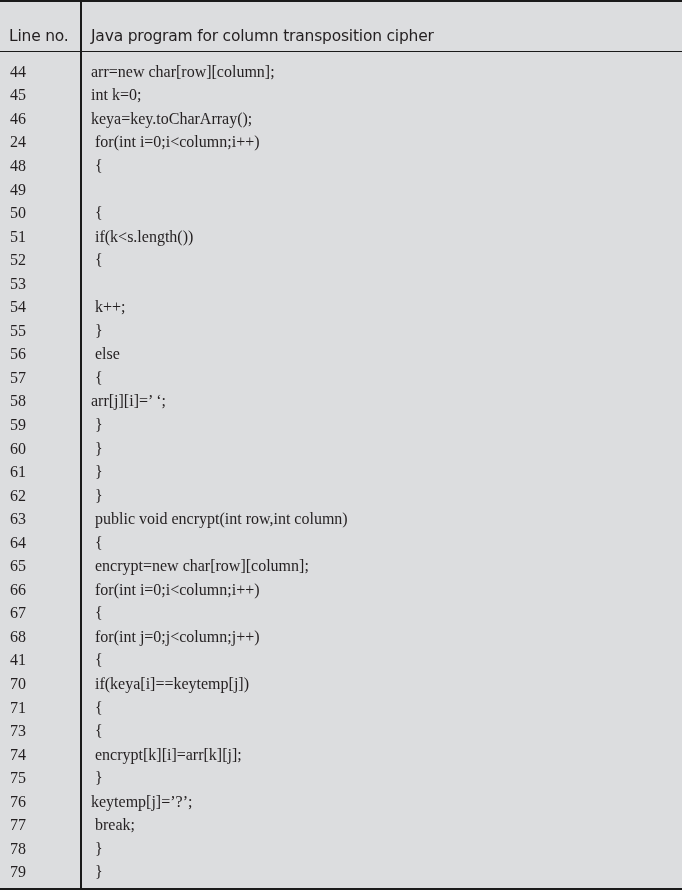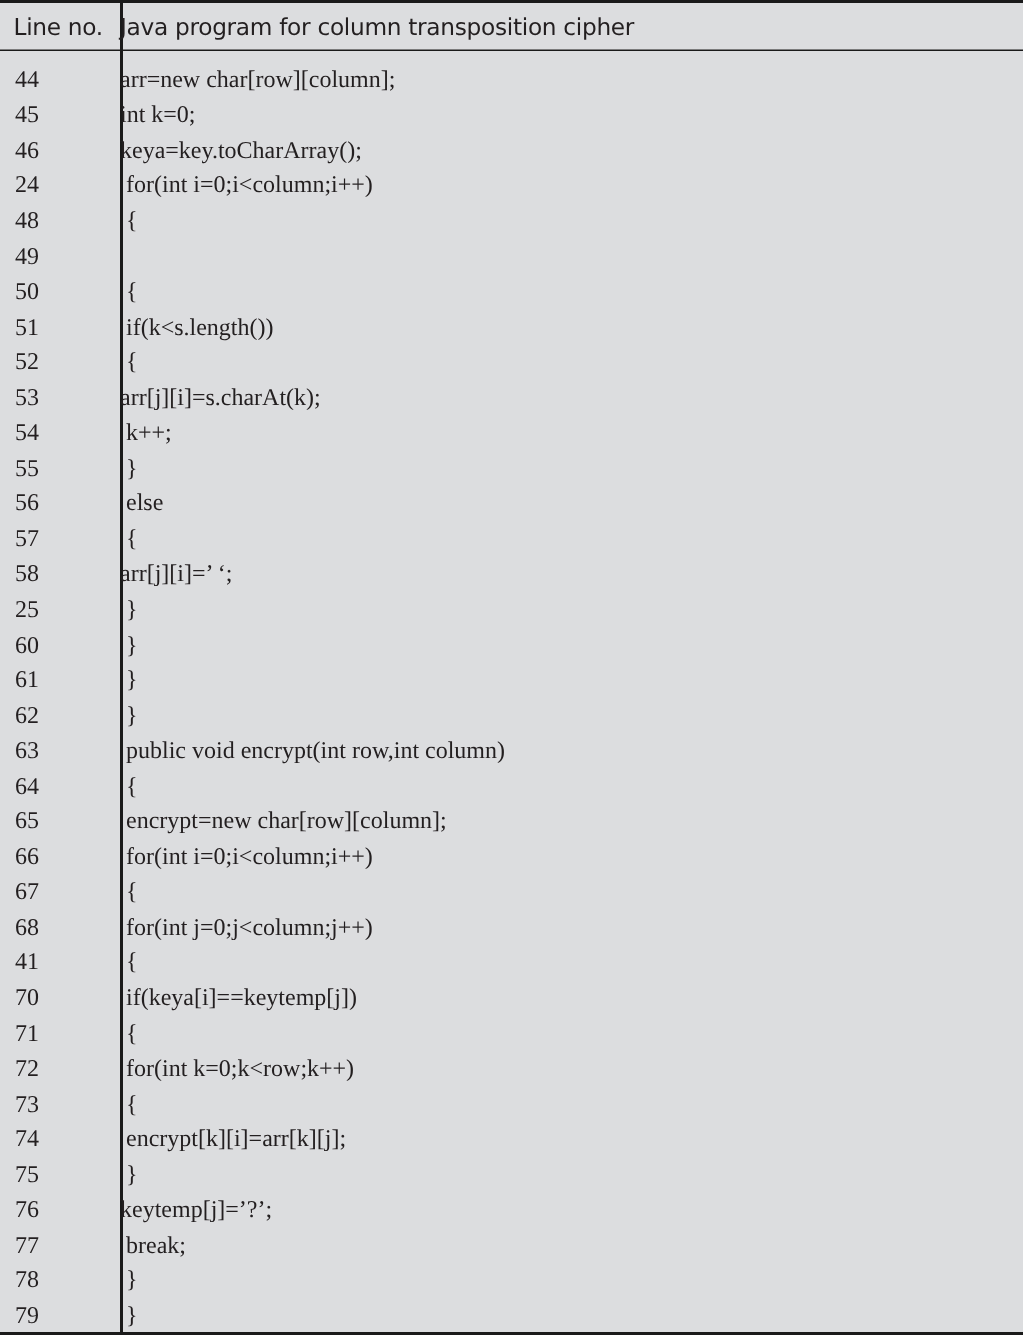--- a/index.html
+++ b/index.html
@@ -22,28 +22,30 @@
     }
     .header {
       position: relative;
       height: 31px;
       border-bottom: 1.5px solid #1a1a1a;
       display: flex;
       align-items: center;
       font-family: "DejaVu Sans", "Liberation Sans", sans-serif;
       font-size: 15.5px;
       color: #231f20;
+      margin-top: 18px;
     }
     .header .col-no {
       width: 80px;
       padding-left: 9px;
       box-sizing: border-box;
       letter-spacing: -0.2px;
     }
     .header .col-code {
+      padding-left: 11px;
       letter-spacing: -0.2px;
     }
     .vsep {
       position: absolute;
       left: 80px;
       top: 0;
       width: 2px;
       height: 100%;
       background: #1a1a1a;
     }
@@ -58,20 +60,21 @@
       font-family: "Liberation Serif", "DejaVu Serif", serif;
       font-size: 16px;
       color: #231f20;
     }
     .row .col-no {
       width: 80px;
       padding-left: 10px;
       box-sizing: border-box;
     }
     .row .col-code {
+      padding-left: 11px;
       white-space: pre;
     }
   </style>
 </head>
 <body>
 
 <div class="table">
   <div class="vsep"></div>
   <div class="header">
     <span class="col-no">Line no.</span>
@@ -108,21 +111,20 @@
       <div class="row">
         <span class="col-no">51</span>
         <span class="col-code"> if(k&lt;s.length())</span>
       </div>
       <div class="row">
         <span class="col-no">52</span>
         <span class="col-code"> {</span>
       </div>
       <div class="row">
         <span class="col-no">53</span>
-        <span class="col-code">arr[j][i]=s.charAt(k);</span>
       </div>
       <div class="row">
         <span class="col-no">54</span>
         <span class="col-code"> k++;</span>
       </div>
       <div class="row">
         <span class="col-no">55</span>
         <span class="col-code"> }</span>
       </div>
       <div class="row">
@@ -131,21 +133,21 @@
       </div>
       <div class="row">
         <span class="col-no">57</span>
         <span class="col-code"> {</span>
       </div>
       <div class="row">
         <span class="col-no">58</span>
         <span class="col-code">arr[j][i]=’ ‘;</span>
       </div>
       <div class="row">
-        <span class="col-no">25</span>
+        <span class="col-no">59</span>
         <span class="col-code"> }</span>
       </div>
       <div class="row">
         <span class="col-no">60</span>
         <span class="col-code"> }</span>
       </div>
       <div class="row">
         <span class="col-no">61</span>
         <span class="col-code"> }</span>
       </div>
@@ -181,24 +183,20 @@
         <span class="col-no">41</span>
         <span class="col-code"> {</span>
       </div>
       <div class="row">
         <span class="col-no">70</span>
         <span class="col-code"> if(keya[i]==keytemp[j])</span>
       </div>
       <div class="row">
         <span class="col-no">71</span>
         <span class="col-code"> {</span>
-      </div>
-      <div class="row">
-        <span class="col-no">72</span>
-        <span class="col-code"> for(int k=0;k&lt;row;k++)</span>
       </div>
       <div class="row">
         <span class="col-no">73</span>
         <span class="col-code"> {</span>
       </div>
       <div class="row">
         <span class="col-no">74</span>
         <span class="col-code"> encrypt[k][i]=arr[k][j];</span>
       </div>
       <div class="row">

